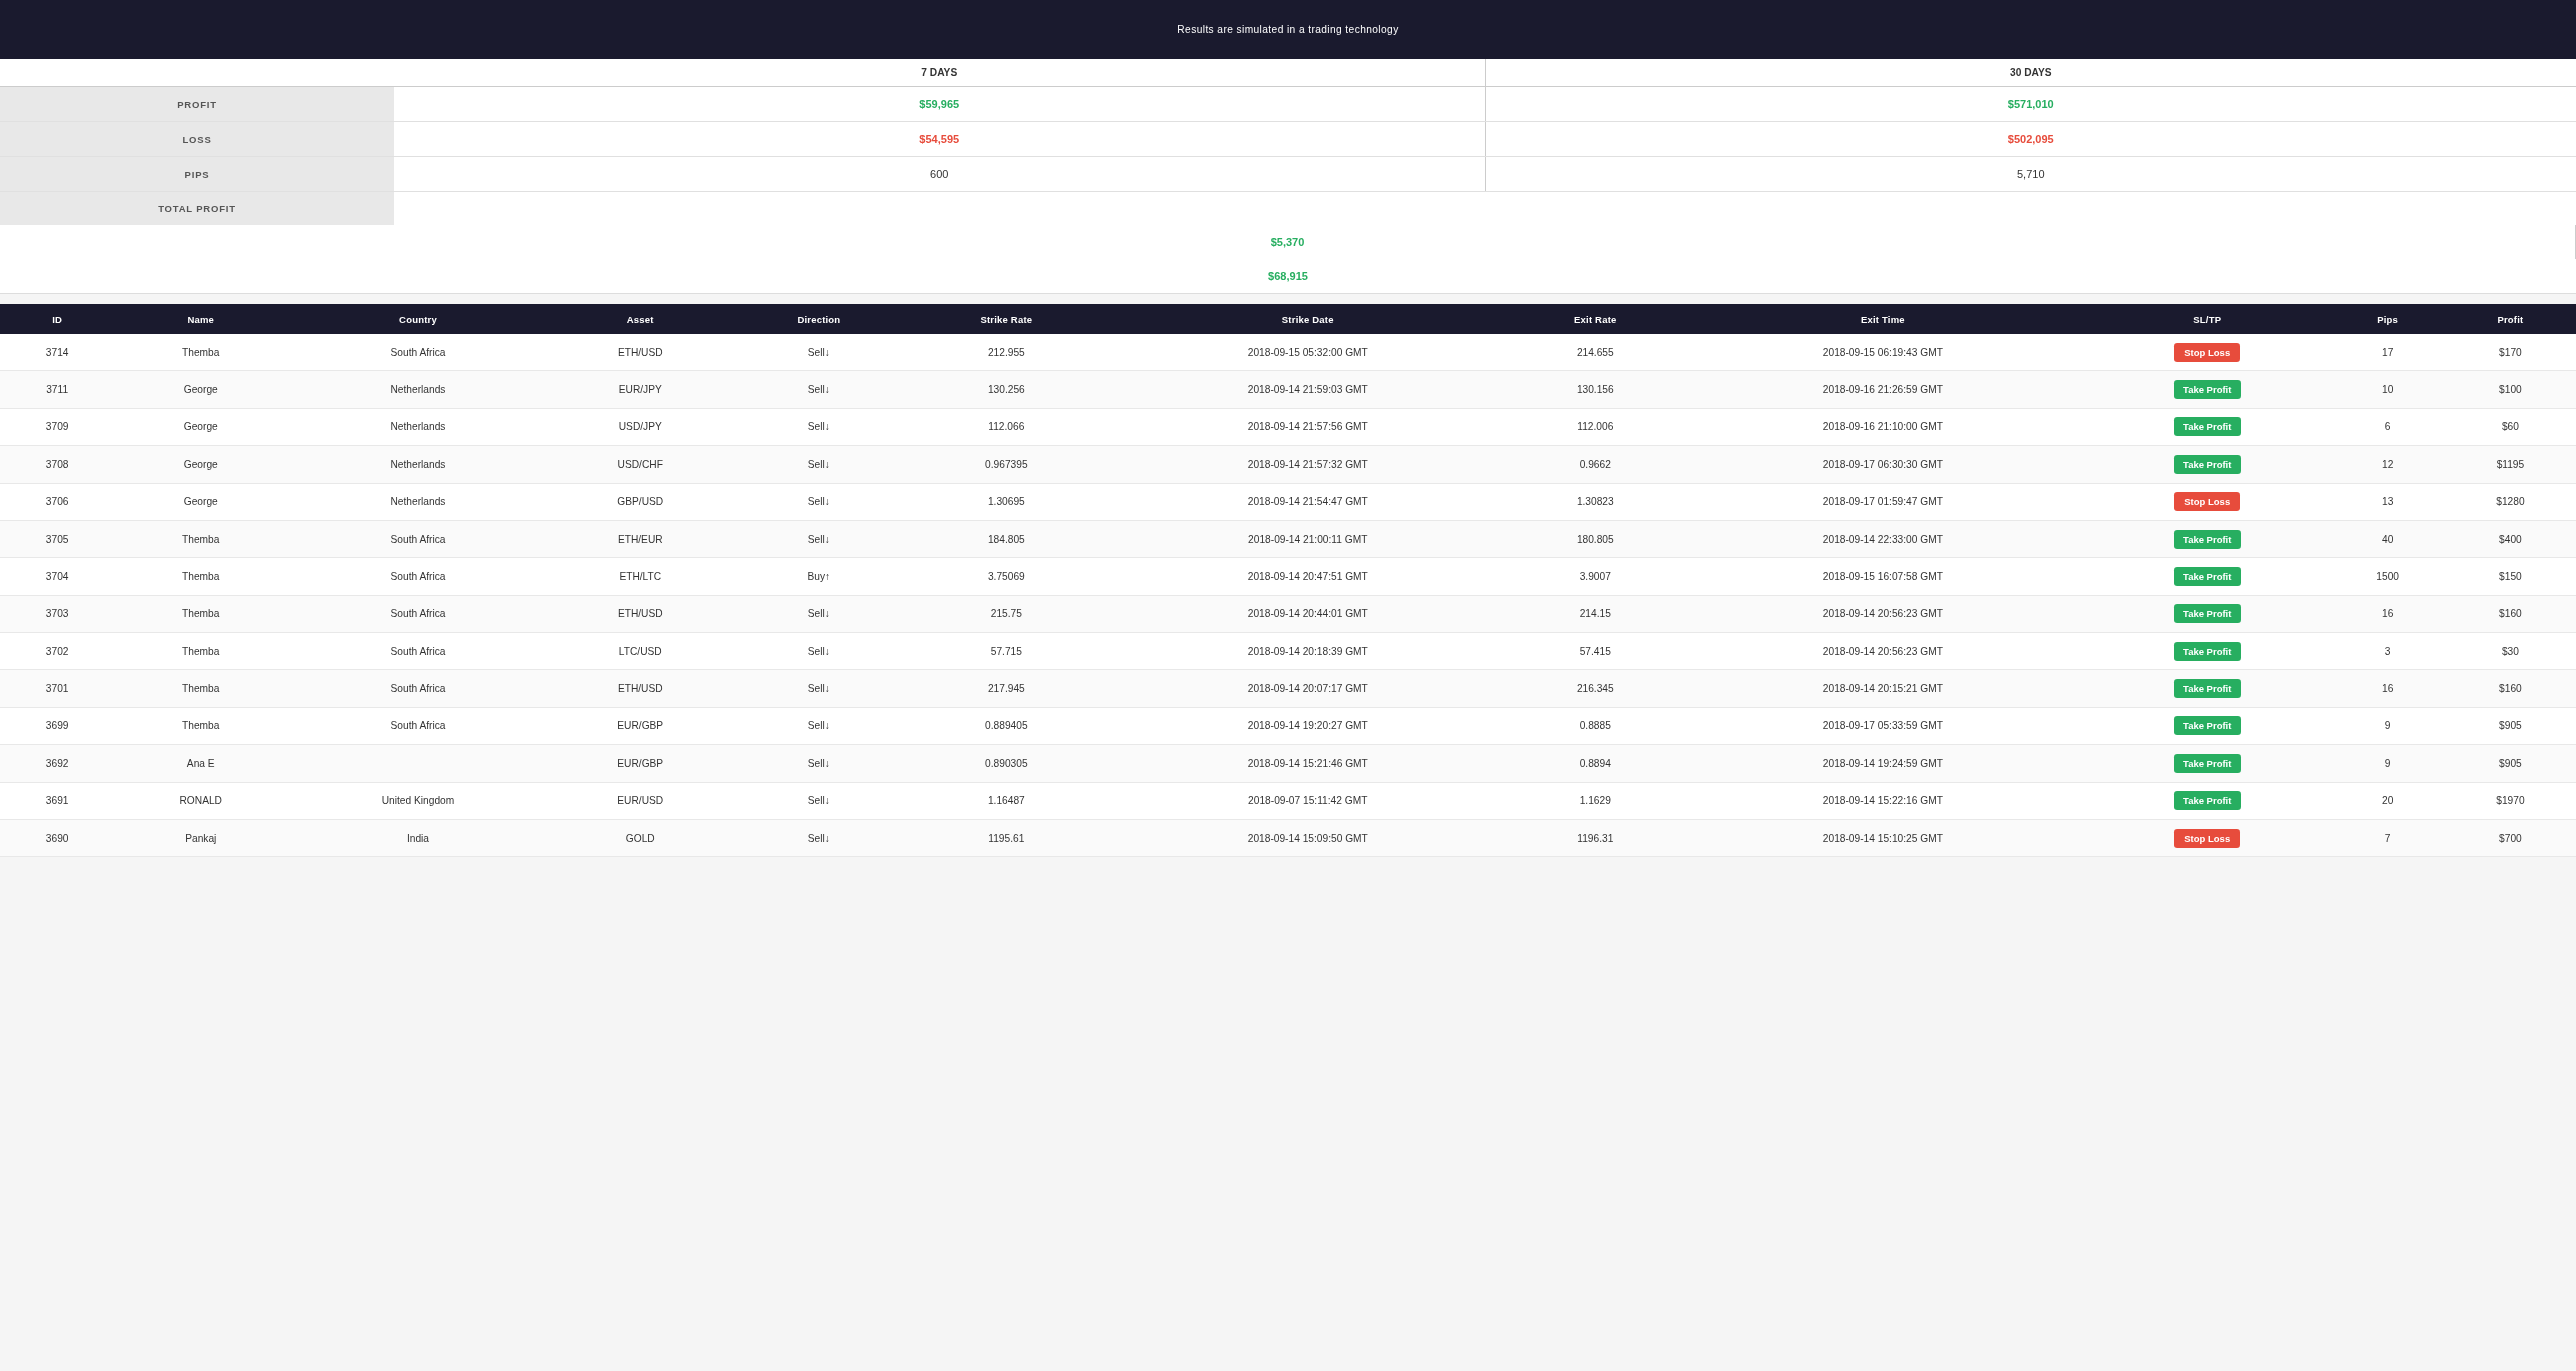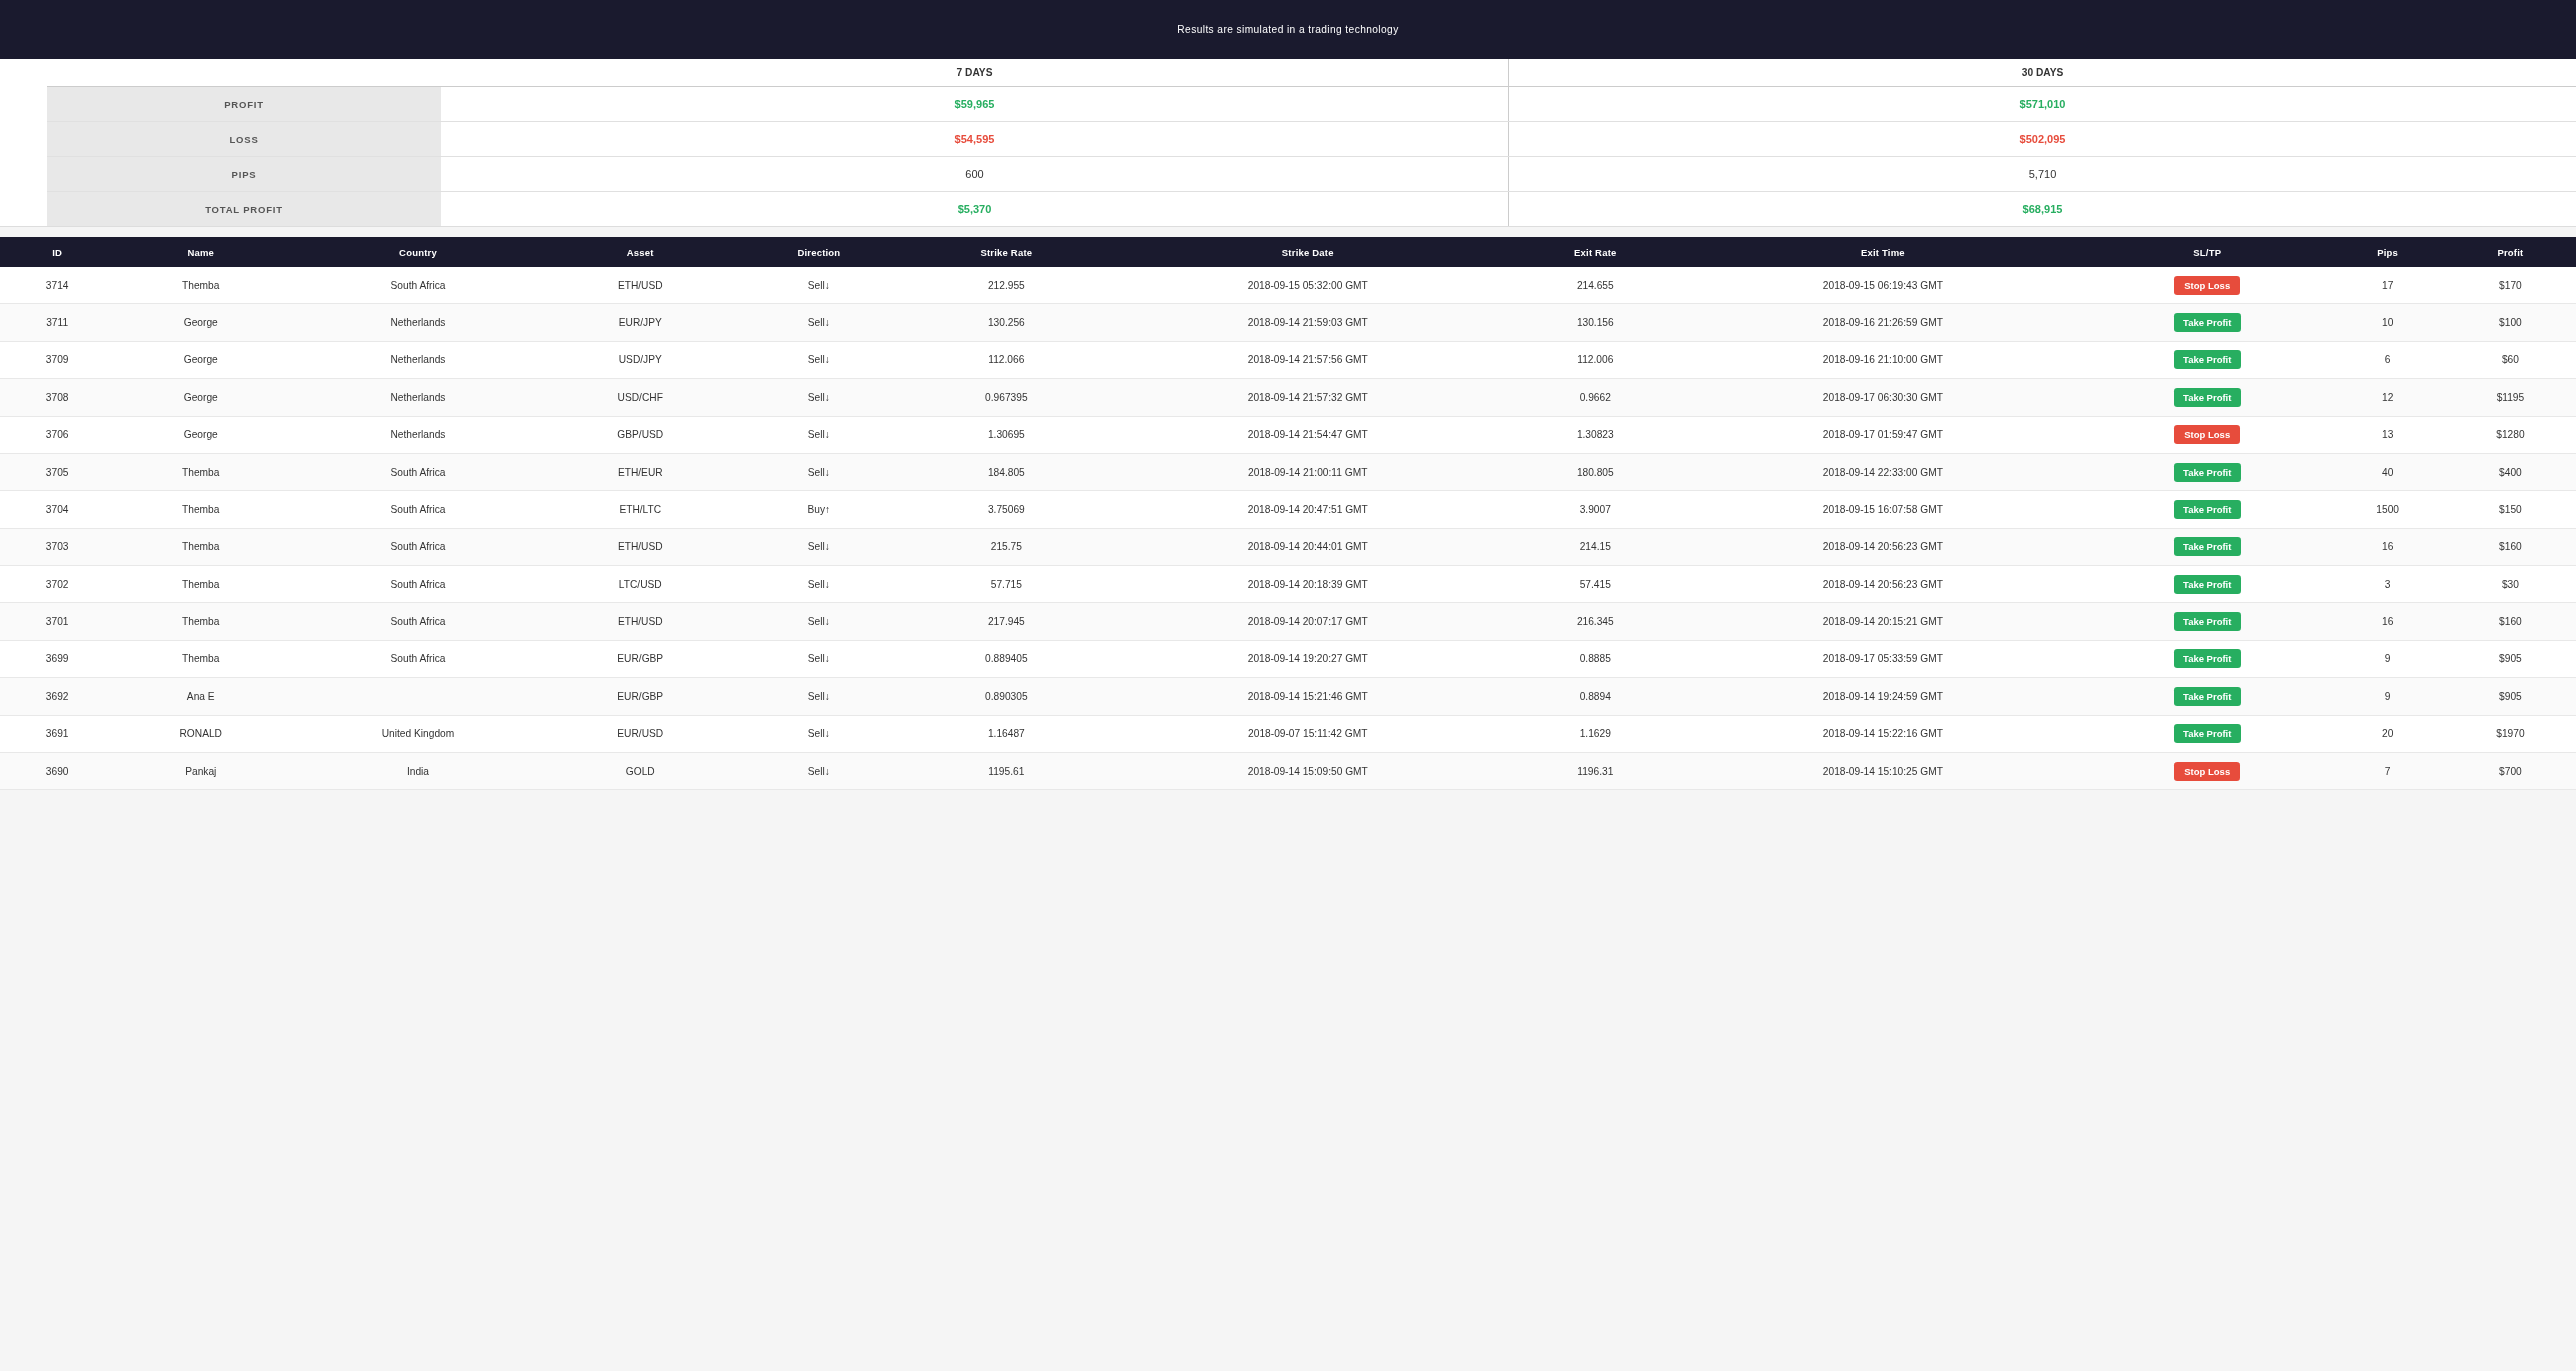--- a/index.html
+++ b/index.html
@@ -10,30 +10,30 @@
       color: #fff;
       text-align: center;
       padding: 24px;
       font-size: 10.2px;
       letter-spacing: 0.4px;
     }
 
     .summary-section {
       background: #fff;
       border-bottom: 0.8px solid #ddd;
-      padding-left: 47px;
     }
 
     .summary-row {
       display: flex;
       align-items: stretch;
       border-bottom: 0.8px solid #e0e0e0;
     }
     .summary-row:last-child {
       border-bottom: none;
+      flex-direction: column;
     }
 
     .summary-label-cell {
       width: 394px;
       min-width: 394px;
       background: #e8e8e8;
       padding: 11px 16px;
       font-size: 9.5px;
       font-weight: 600;
       letter-spacing: 0.8px;

